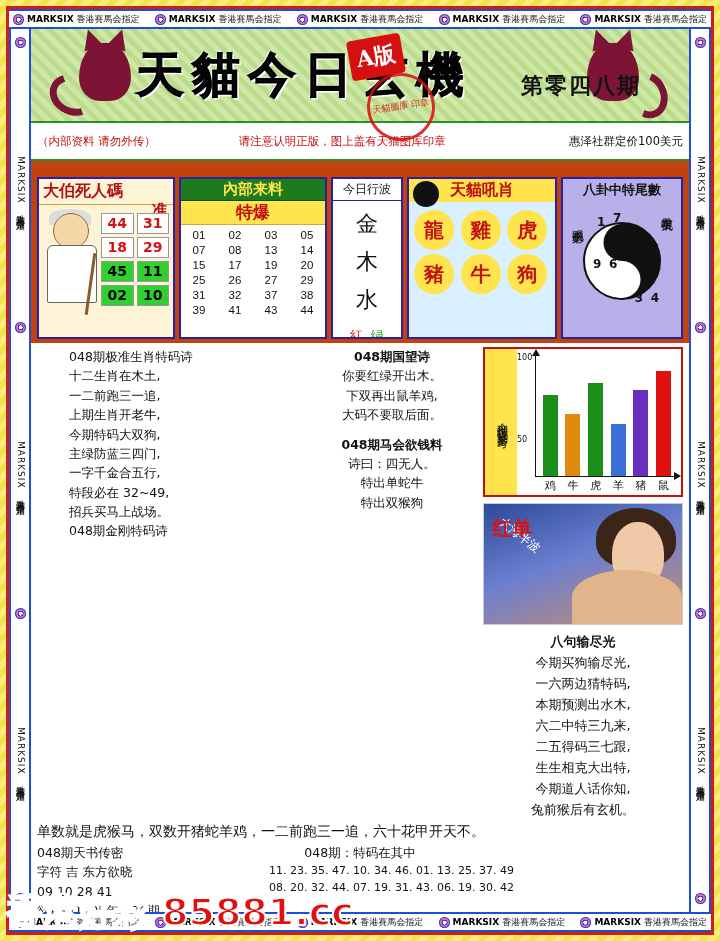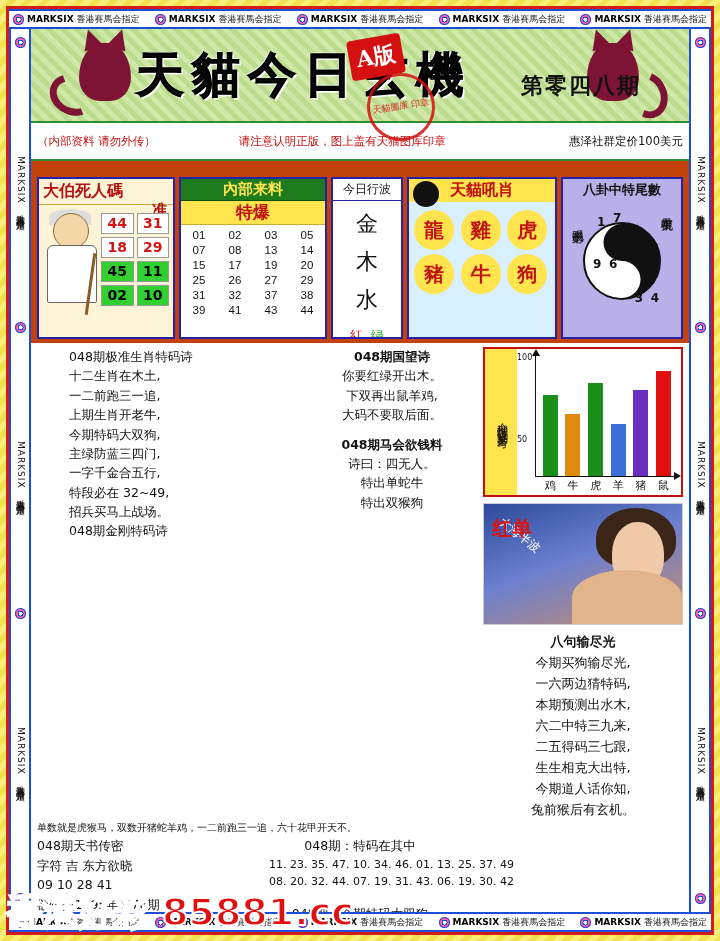--- a/index.html
+++ b/index.html
@@ -237,21 +237,21 @@
   }
   .diag-text{
     position:absolute;left:22px;top:10px;color:#fff;font-size:12px;
     transform:rotate(38deg);transform-origin:left top;white-space:nowrap;
   }
   .poem{margin-top:6px;font-size:13px;color:#111;line-height:1.62;text-align:center;}
   .lower{display:flex;padding:0 6px;box-sizing:border-box;}
   .low-left{width:232px;font-size:12.5px;line-height:1.55;color:#111;}
   .low-mid{width:182px;font-size:12.5px;line-height:1.55;color:#111;text-align:center;}
   .low-right{flex:1;}
-  .full-line{padding:0 6px;font-size:10px;color:#111;line-height:1.6;white-space:nowrap;}
+  .full-line{padding:0 6px;font-size:14px;color:#111;line-height:1.6;white-space:nowrap;}
   
   .watermark{
     position:absolute;left:0;bottom:0;width:100%;height:58px;
     display:flex;align-items:center;gap:12px;padding-left:6px;box-sizing:border-box;
     pointer-events:none;
   }
   .wm1{
     font-size:36px;font-weight:bold;color:#18b8c8;
     -webkit-text-stroke:2px #ffffff;
     font-family:"DejaVu Serif","Liberation Serif",serif;

